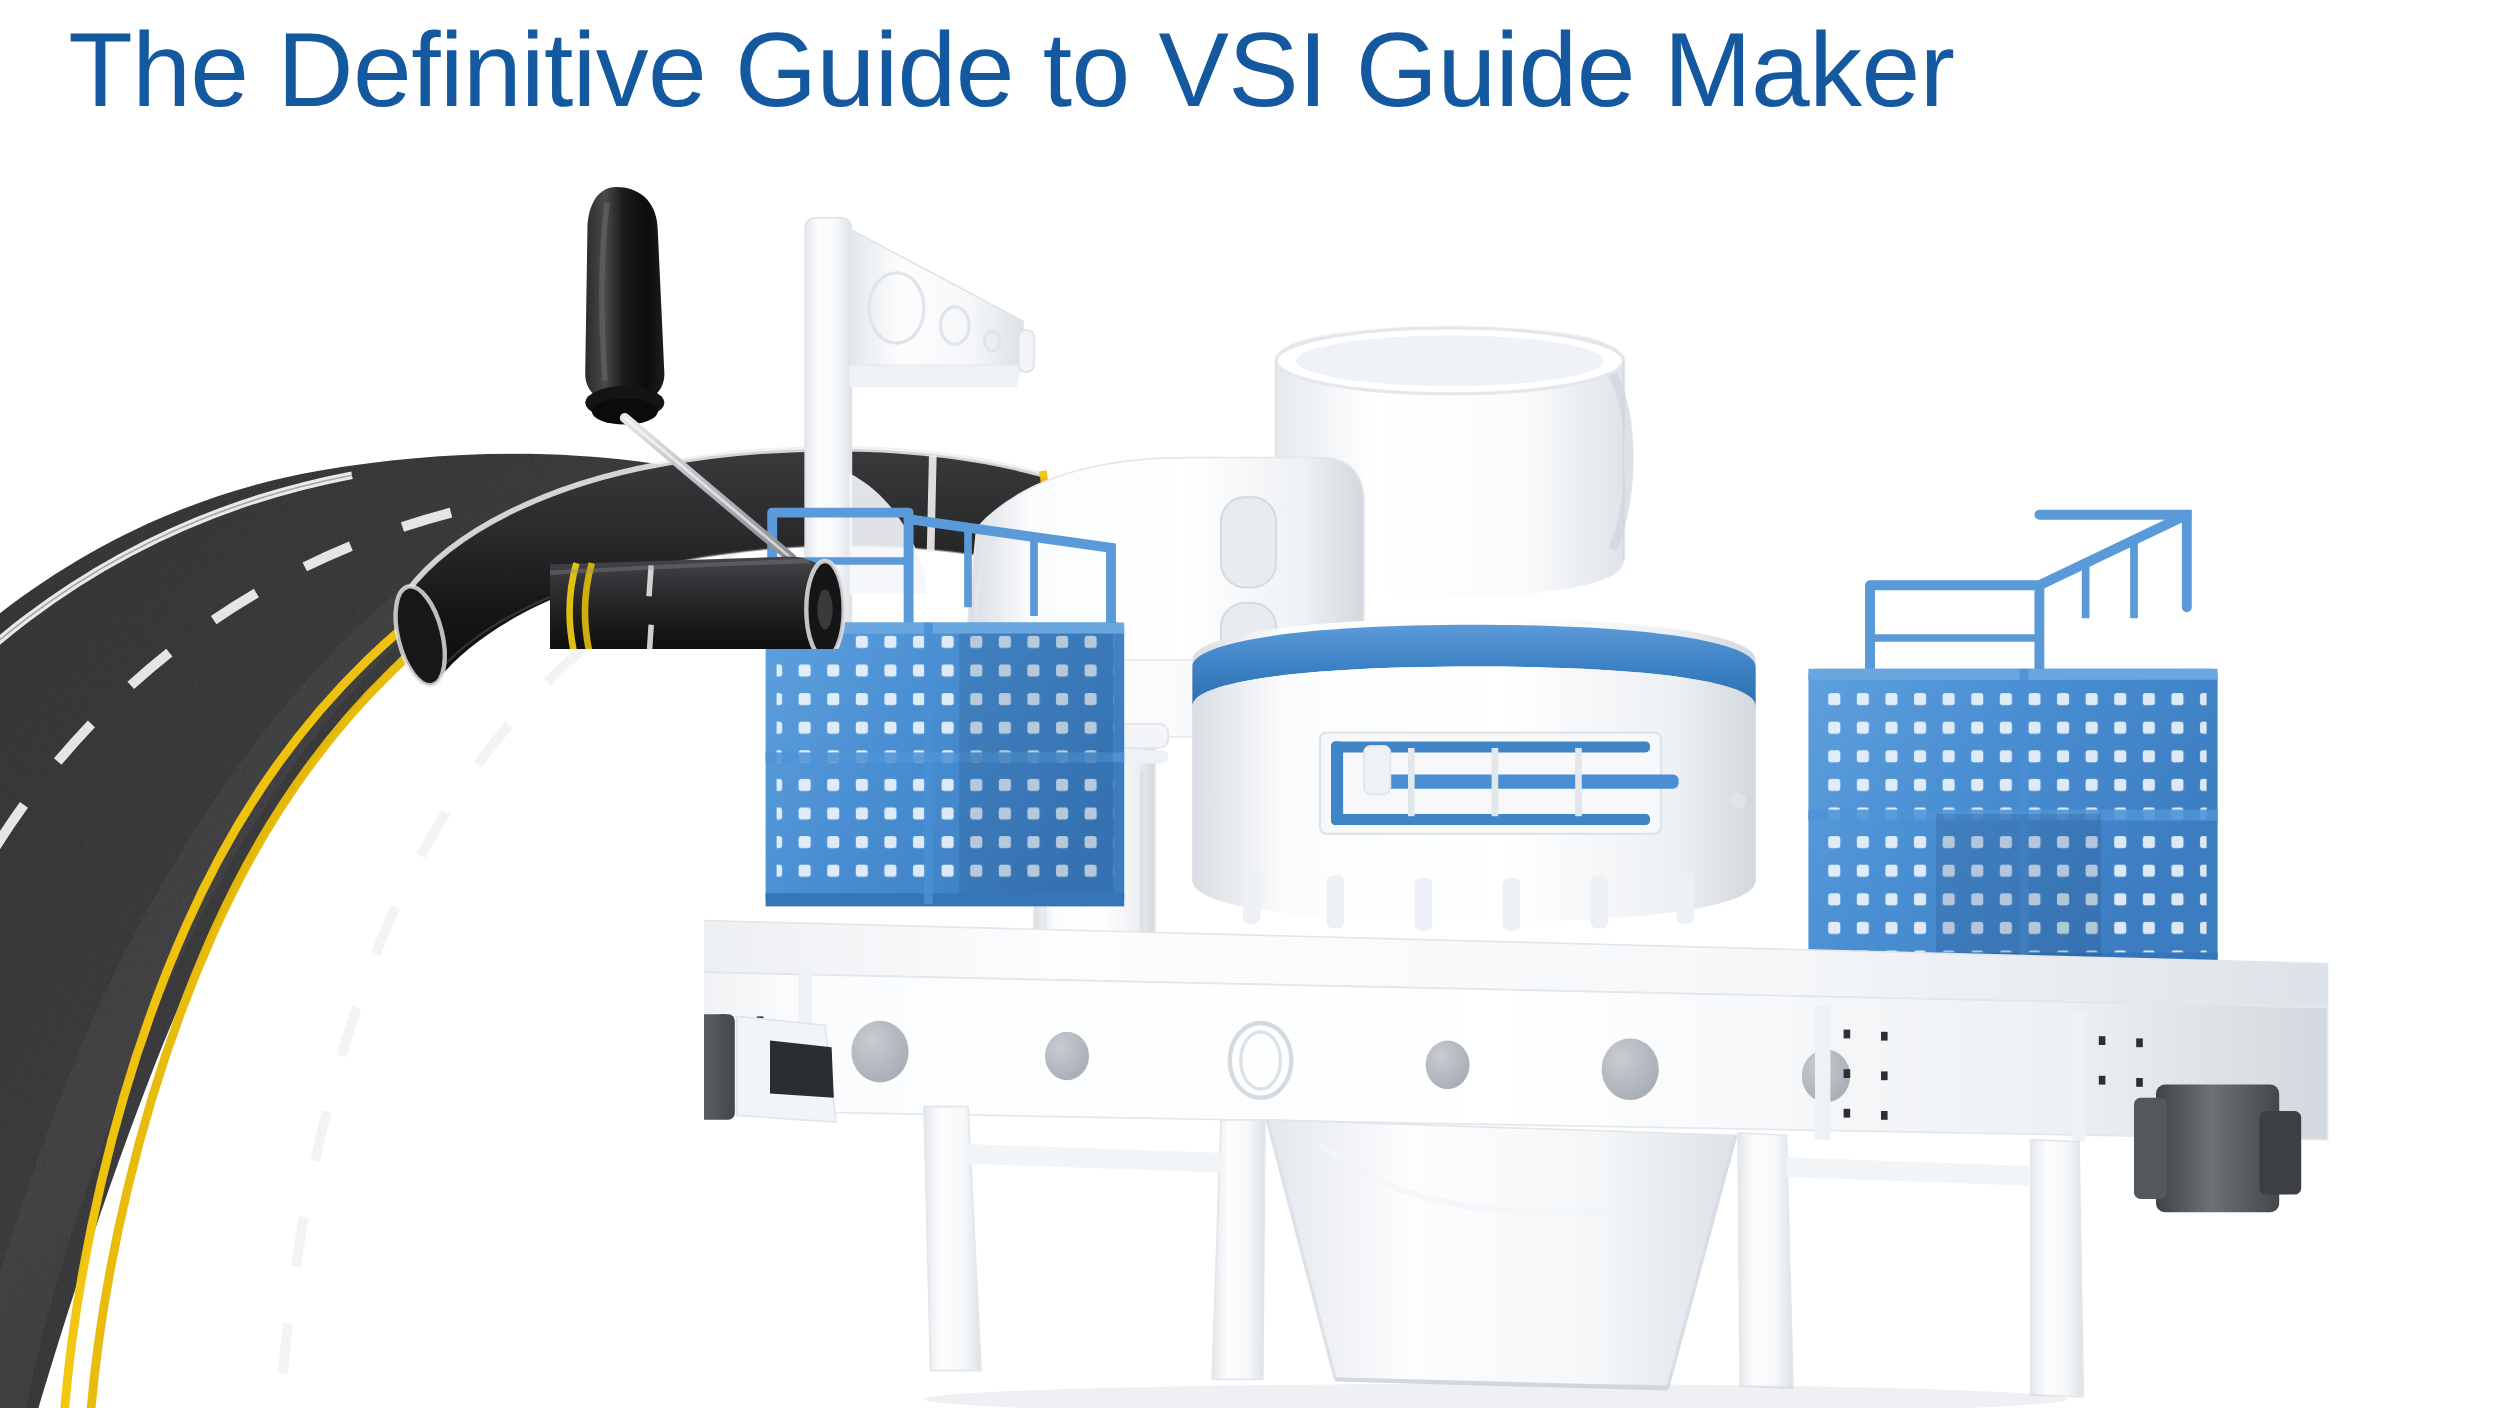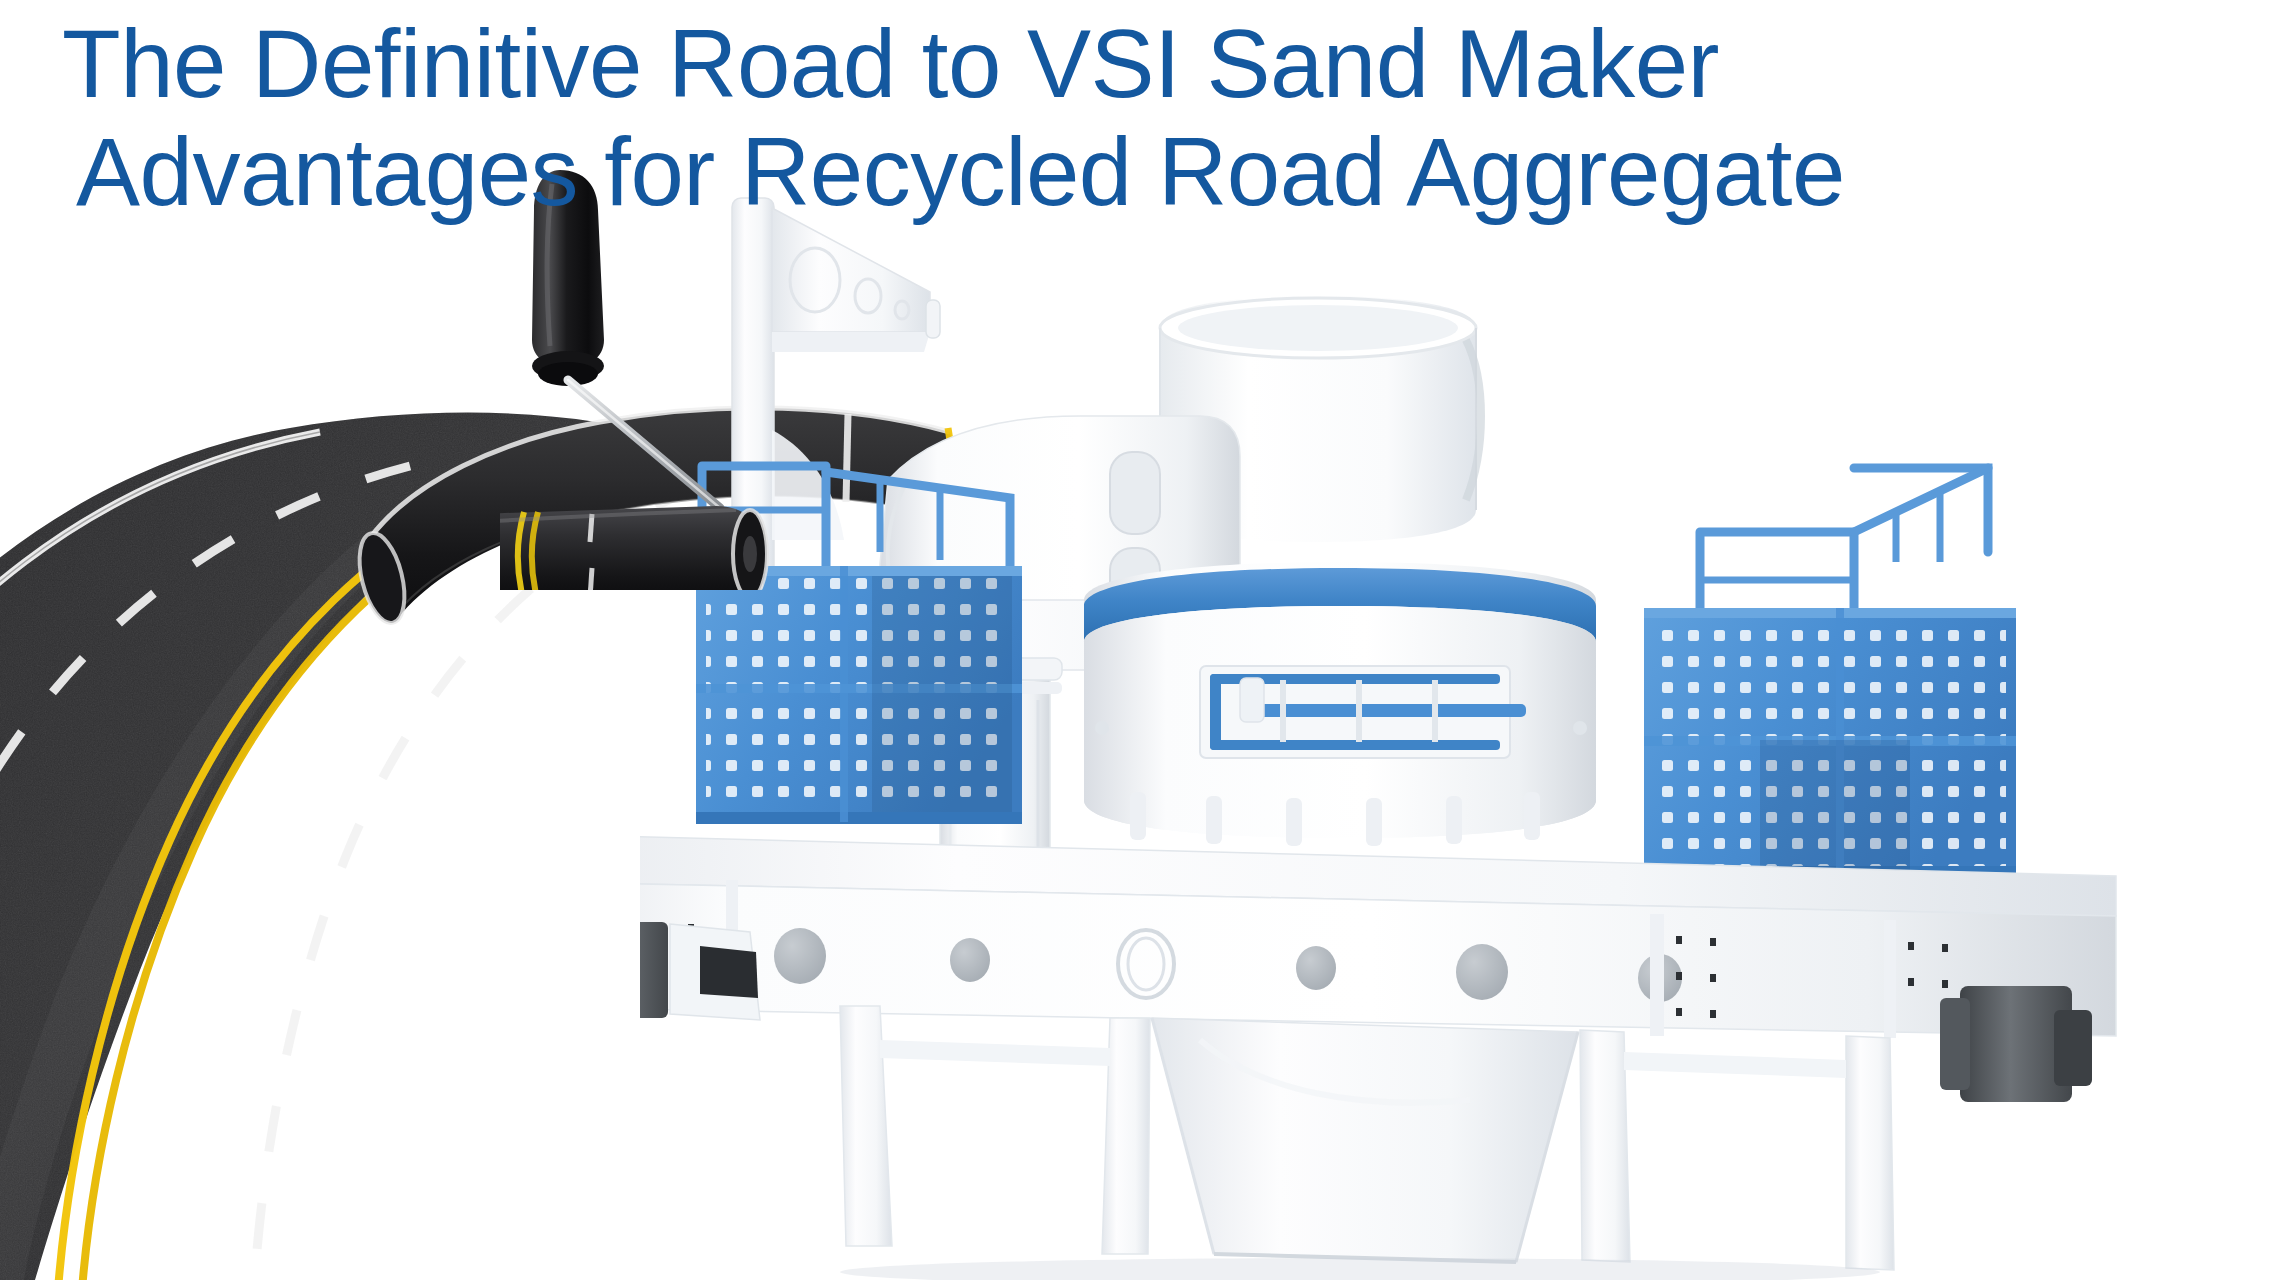--- a/index.html
+++ b/index.html
@@ -70,22 +70,21 @@
     z-index: 25;
   }
   #machine-svg { display:block; width:100%; height:100%; }
 </style>
 </head>
 <body>
 
 <div id="stage">
 
   <div id="title-block">
-    <div class="title-line l1">The Definitive Road to VSI Sand Maker</div>
-    <div class="title-line l2">Advantages for Recycled Road Aggregate</div>
+    <div class="title-line l1">The Definitive Guide to VSI Guide Maker</div>
   </div>
 
   <div id="road-group">
     <svg id="road-svg" viewBox="0 0 1320 920" preserveAspectRatio="none">
       <defs>
         <linearGradient id="asphaltGrad" x1="0" y1="0" x2="1" y2="0.6">
           <stop offset="0%" stop-color="#1b1b1d"></stop>
           <stop offset="22%" stop-color="#2e2e30"></stop>
           <stop offset="55%" stop-color="#343436"></stop>
           <stop offset="80%" stop-color="#2a2a2c"></stop>

